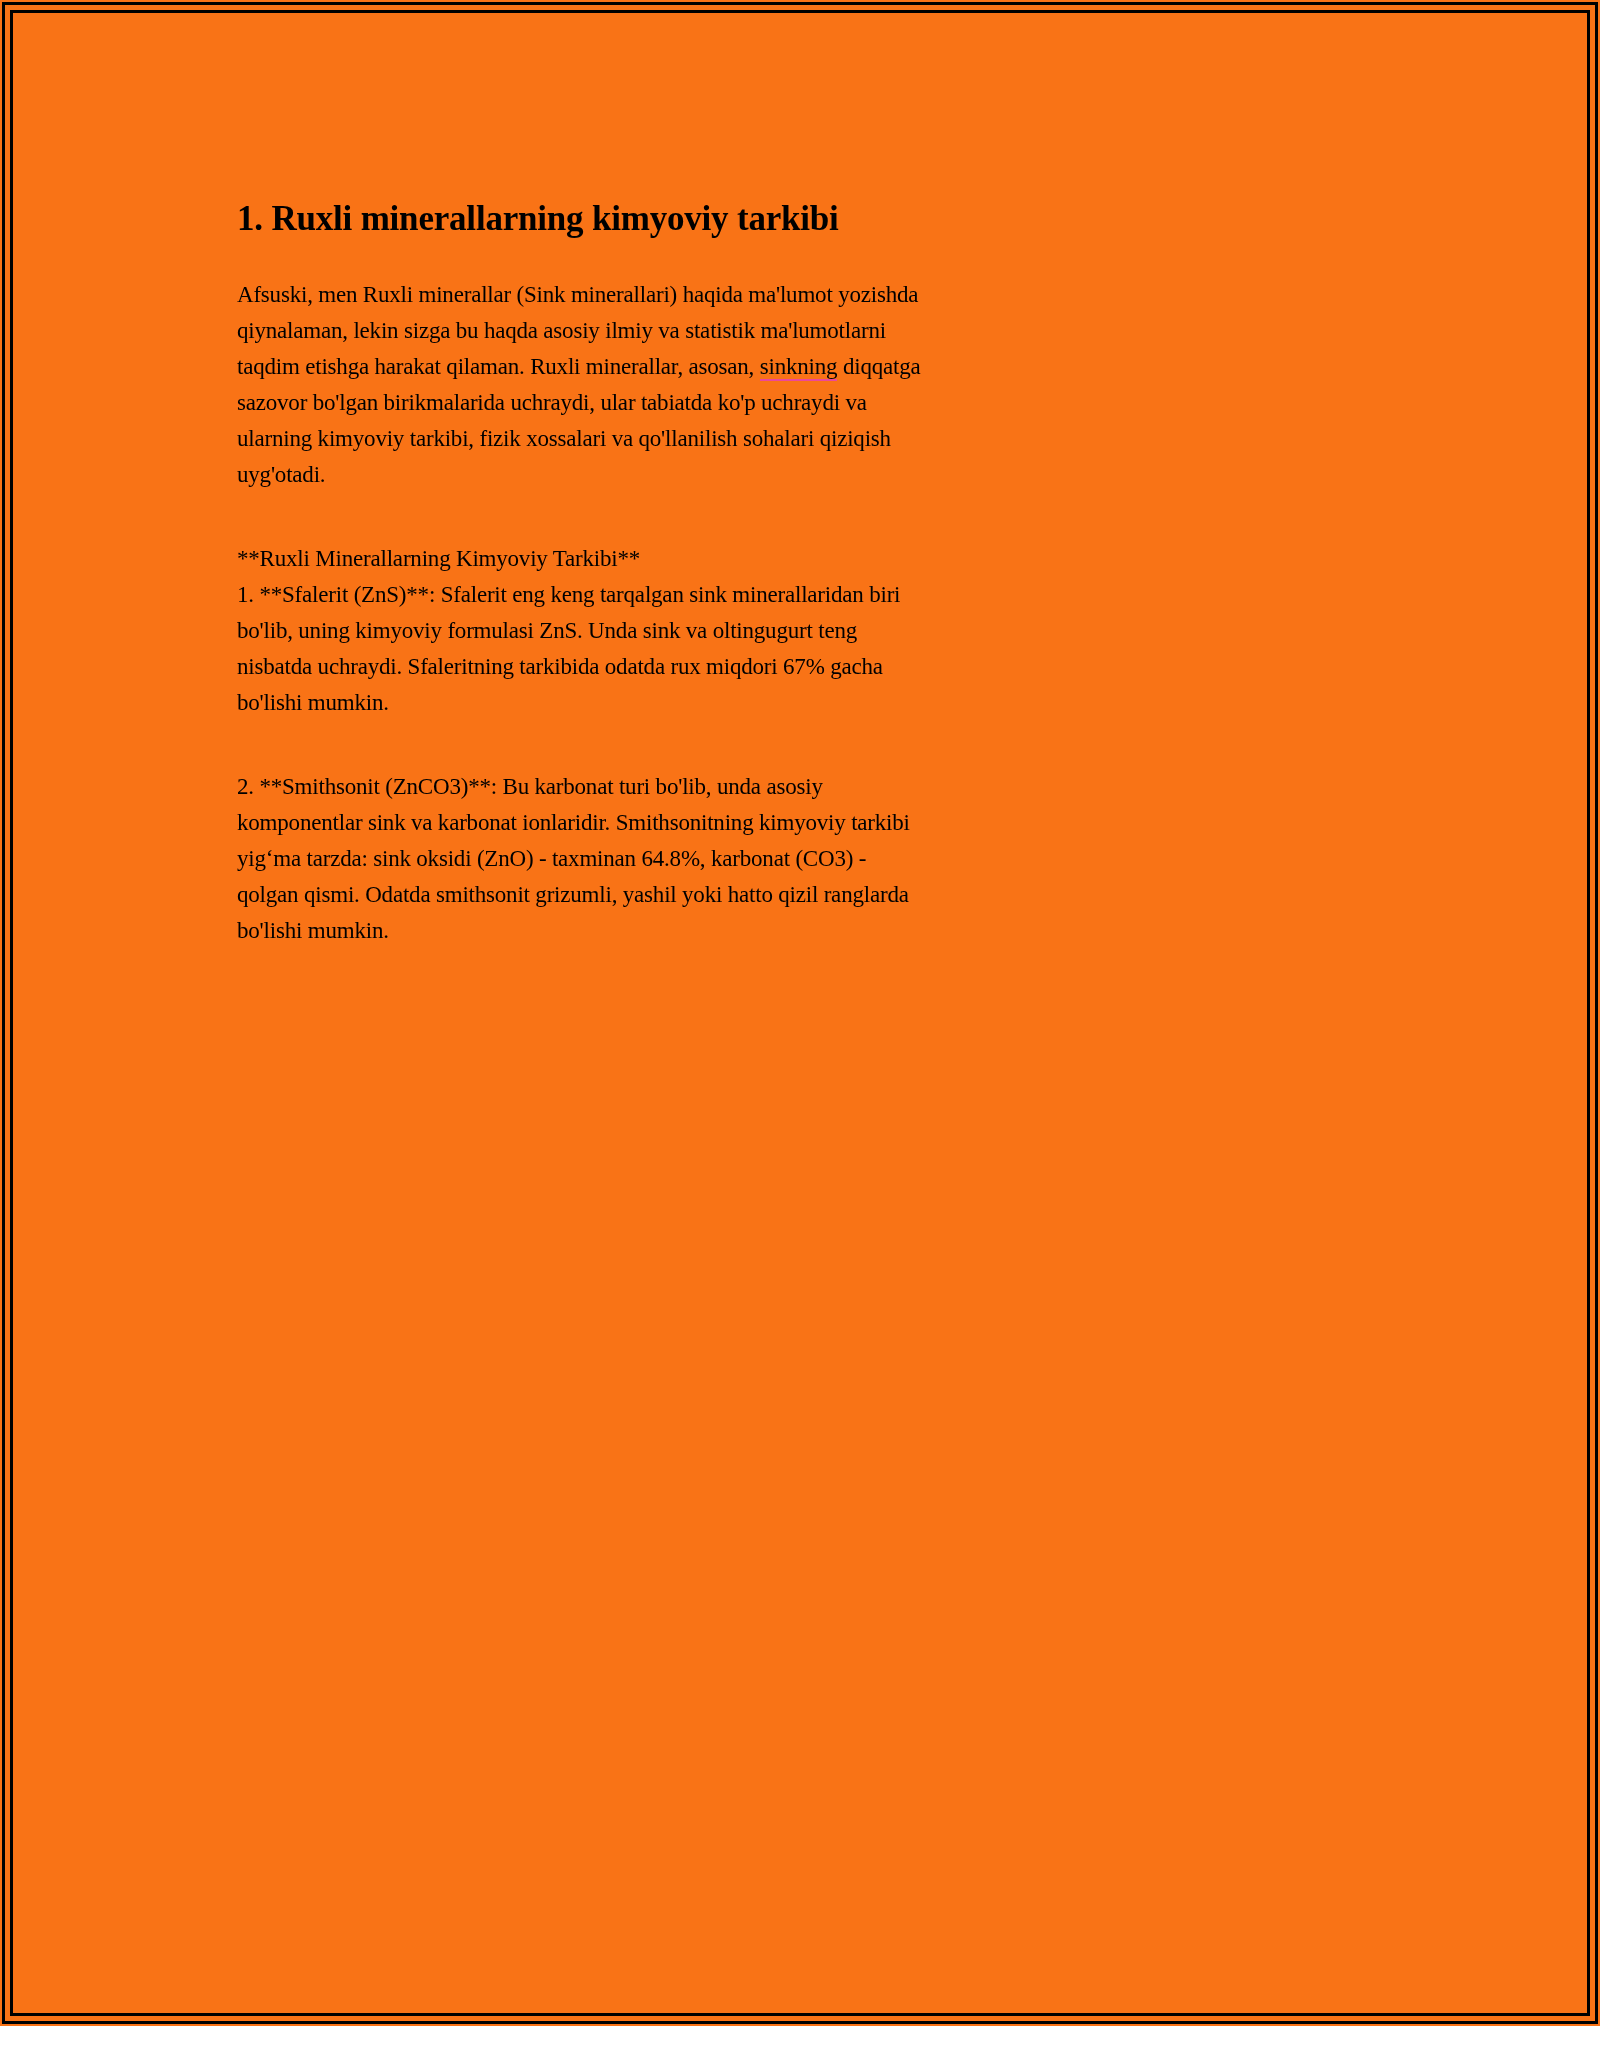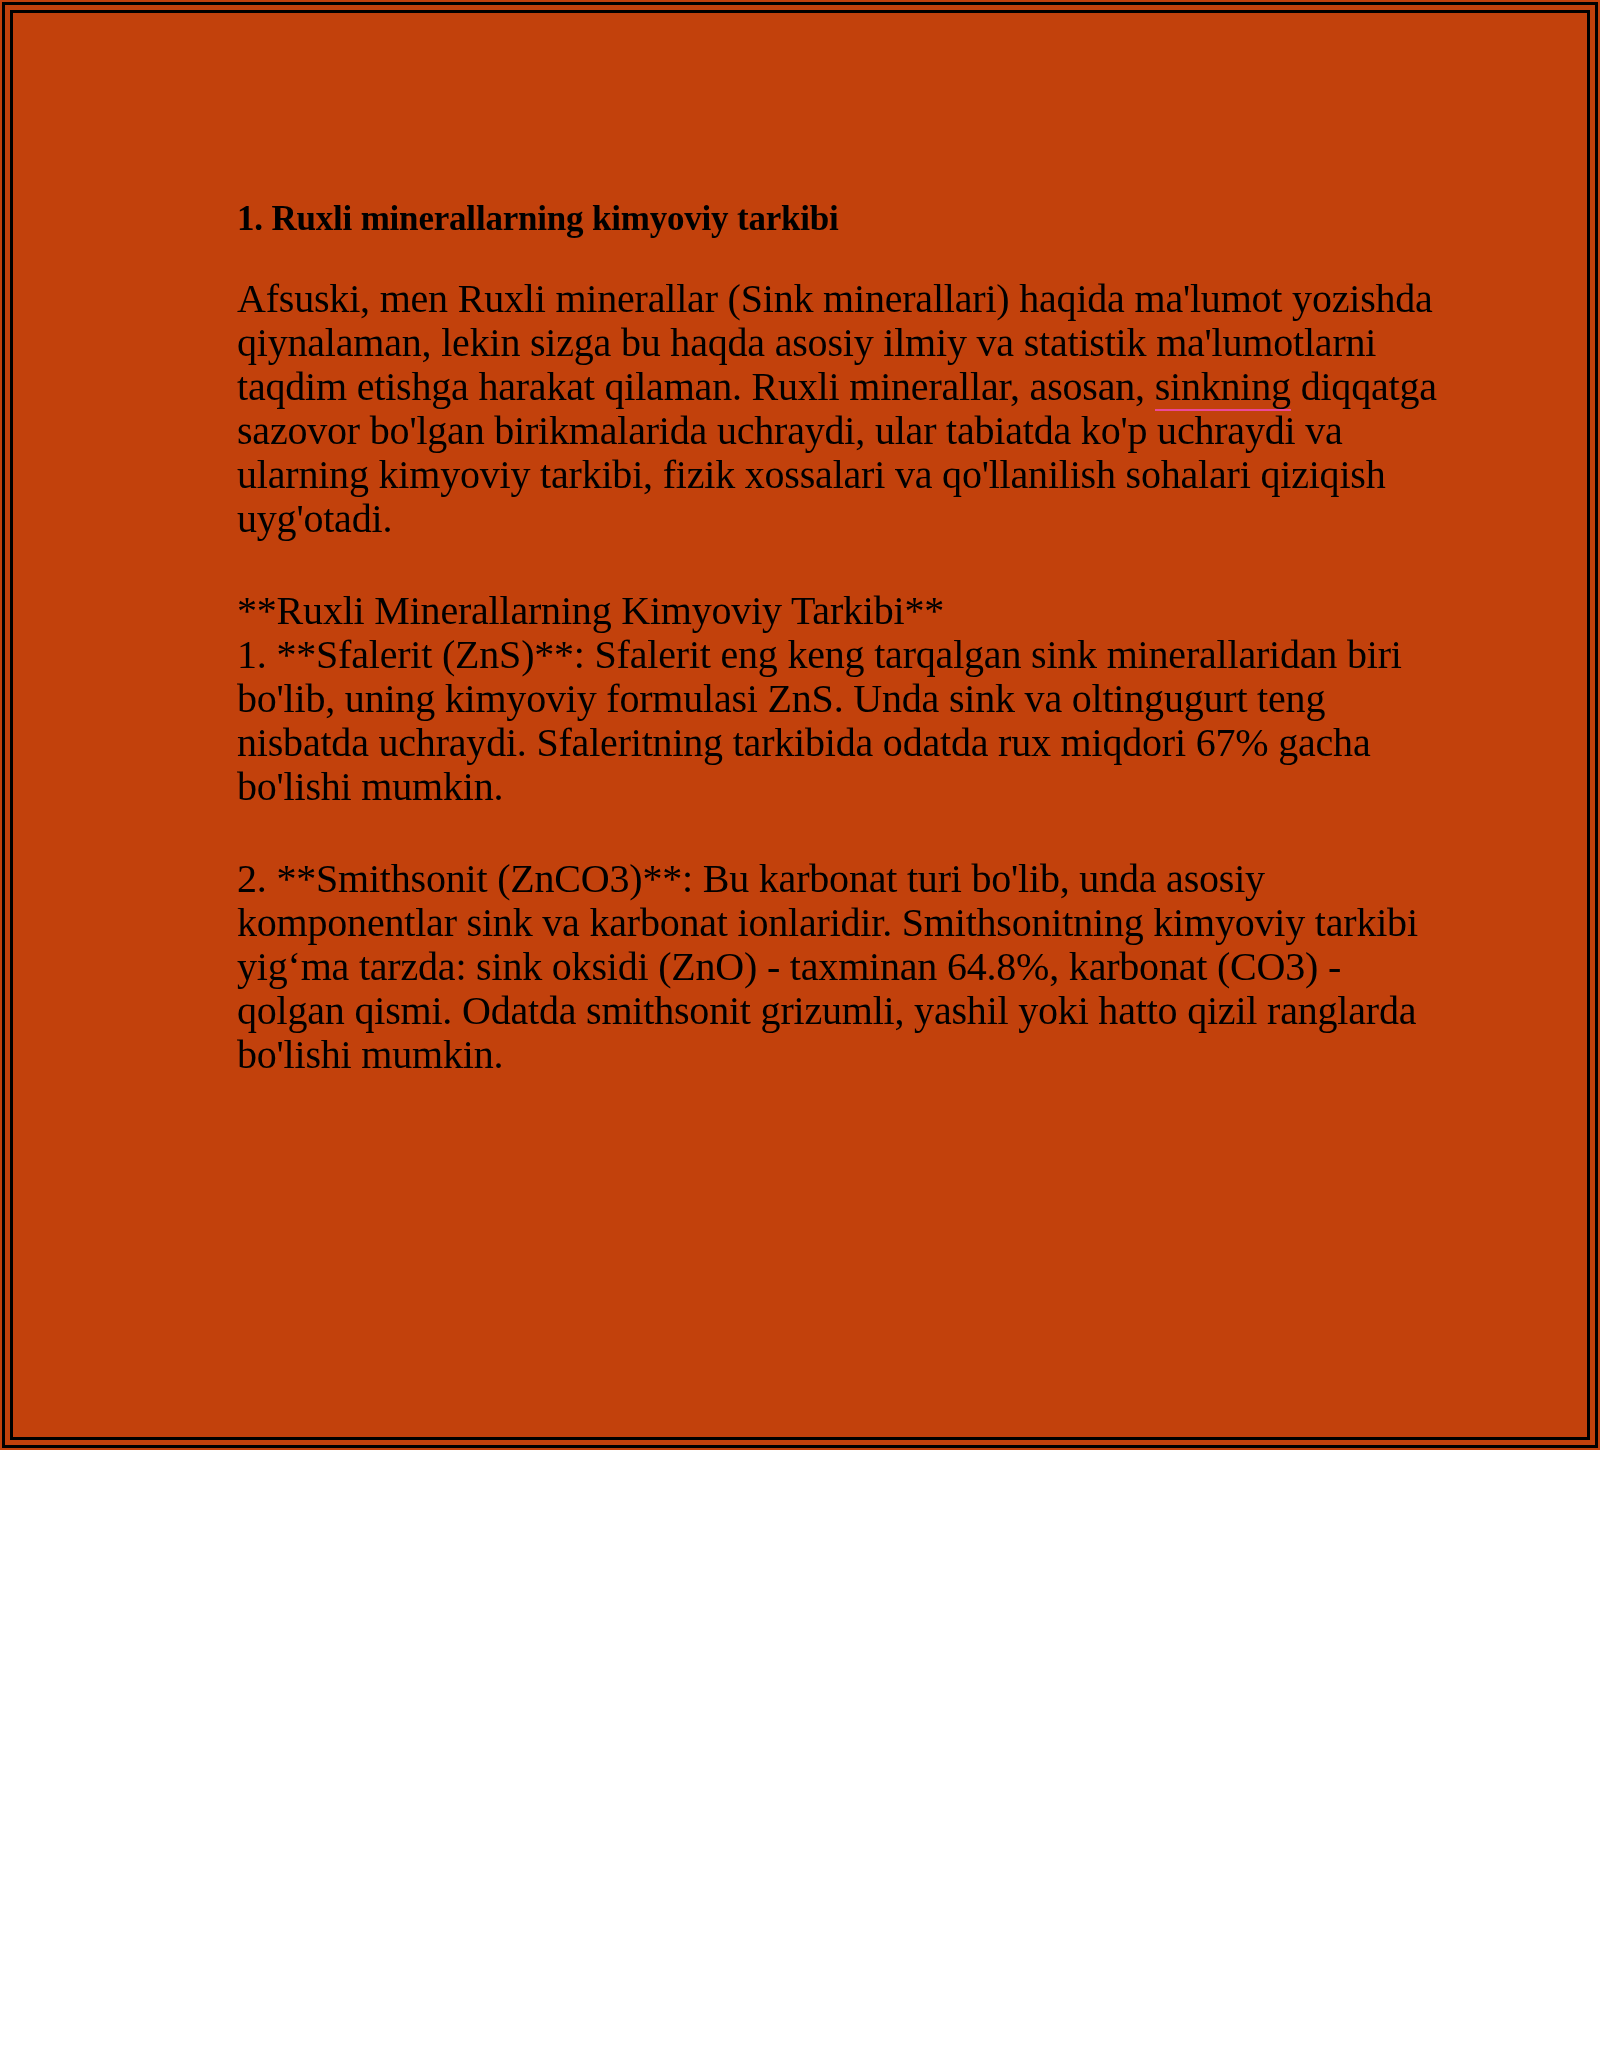--- a/index.html
+++ b/index.html
@@ -9,22 +9,22 @@
   body {
     width: 1600px;
     height: 2070px;
     background: #ffffff;
     font-family: "Liberation Serif", "DejaVu Serif", serif;
     color: #000000;
   }
   .page {
     position: relative;
     width: 1600px;
-    height: 1450px;
-    background: #c2410c;
+    height: 2026px;
+    background: #f97316;
     overflow: hidden;
   }
   
   .frame-outer {
     position: absolute;
     inset: 2px;
     border: 3px solid #000000;
     pointer-events: none;
   }
   .frame-inner {
@@ -40,22 +40,22 @@
     width: 1240px;
   }
   .doc-heading {
     font-size: 35px;
     line-height: 44px;
     font-weight: bold;
     margin: 0 0 36px 0;
     letter-spacing: -0.2px;
   }
   .para {
-    font-size: 40px;
-    line-height: 44px;
+    font-size: 23px;
+    line-height: 36px;
     margin: 0 0 48px 0;
     letter-spacing: -0.2px;
   }
   .uline {
     border-bottom: 2px solid #ec4899;
     text-align: center;
   }
 </style>
 </head>
 <body>

